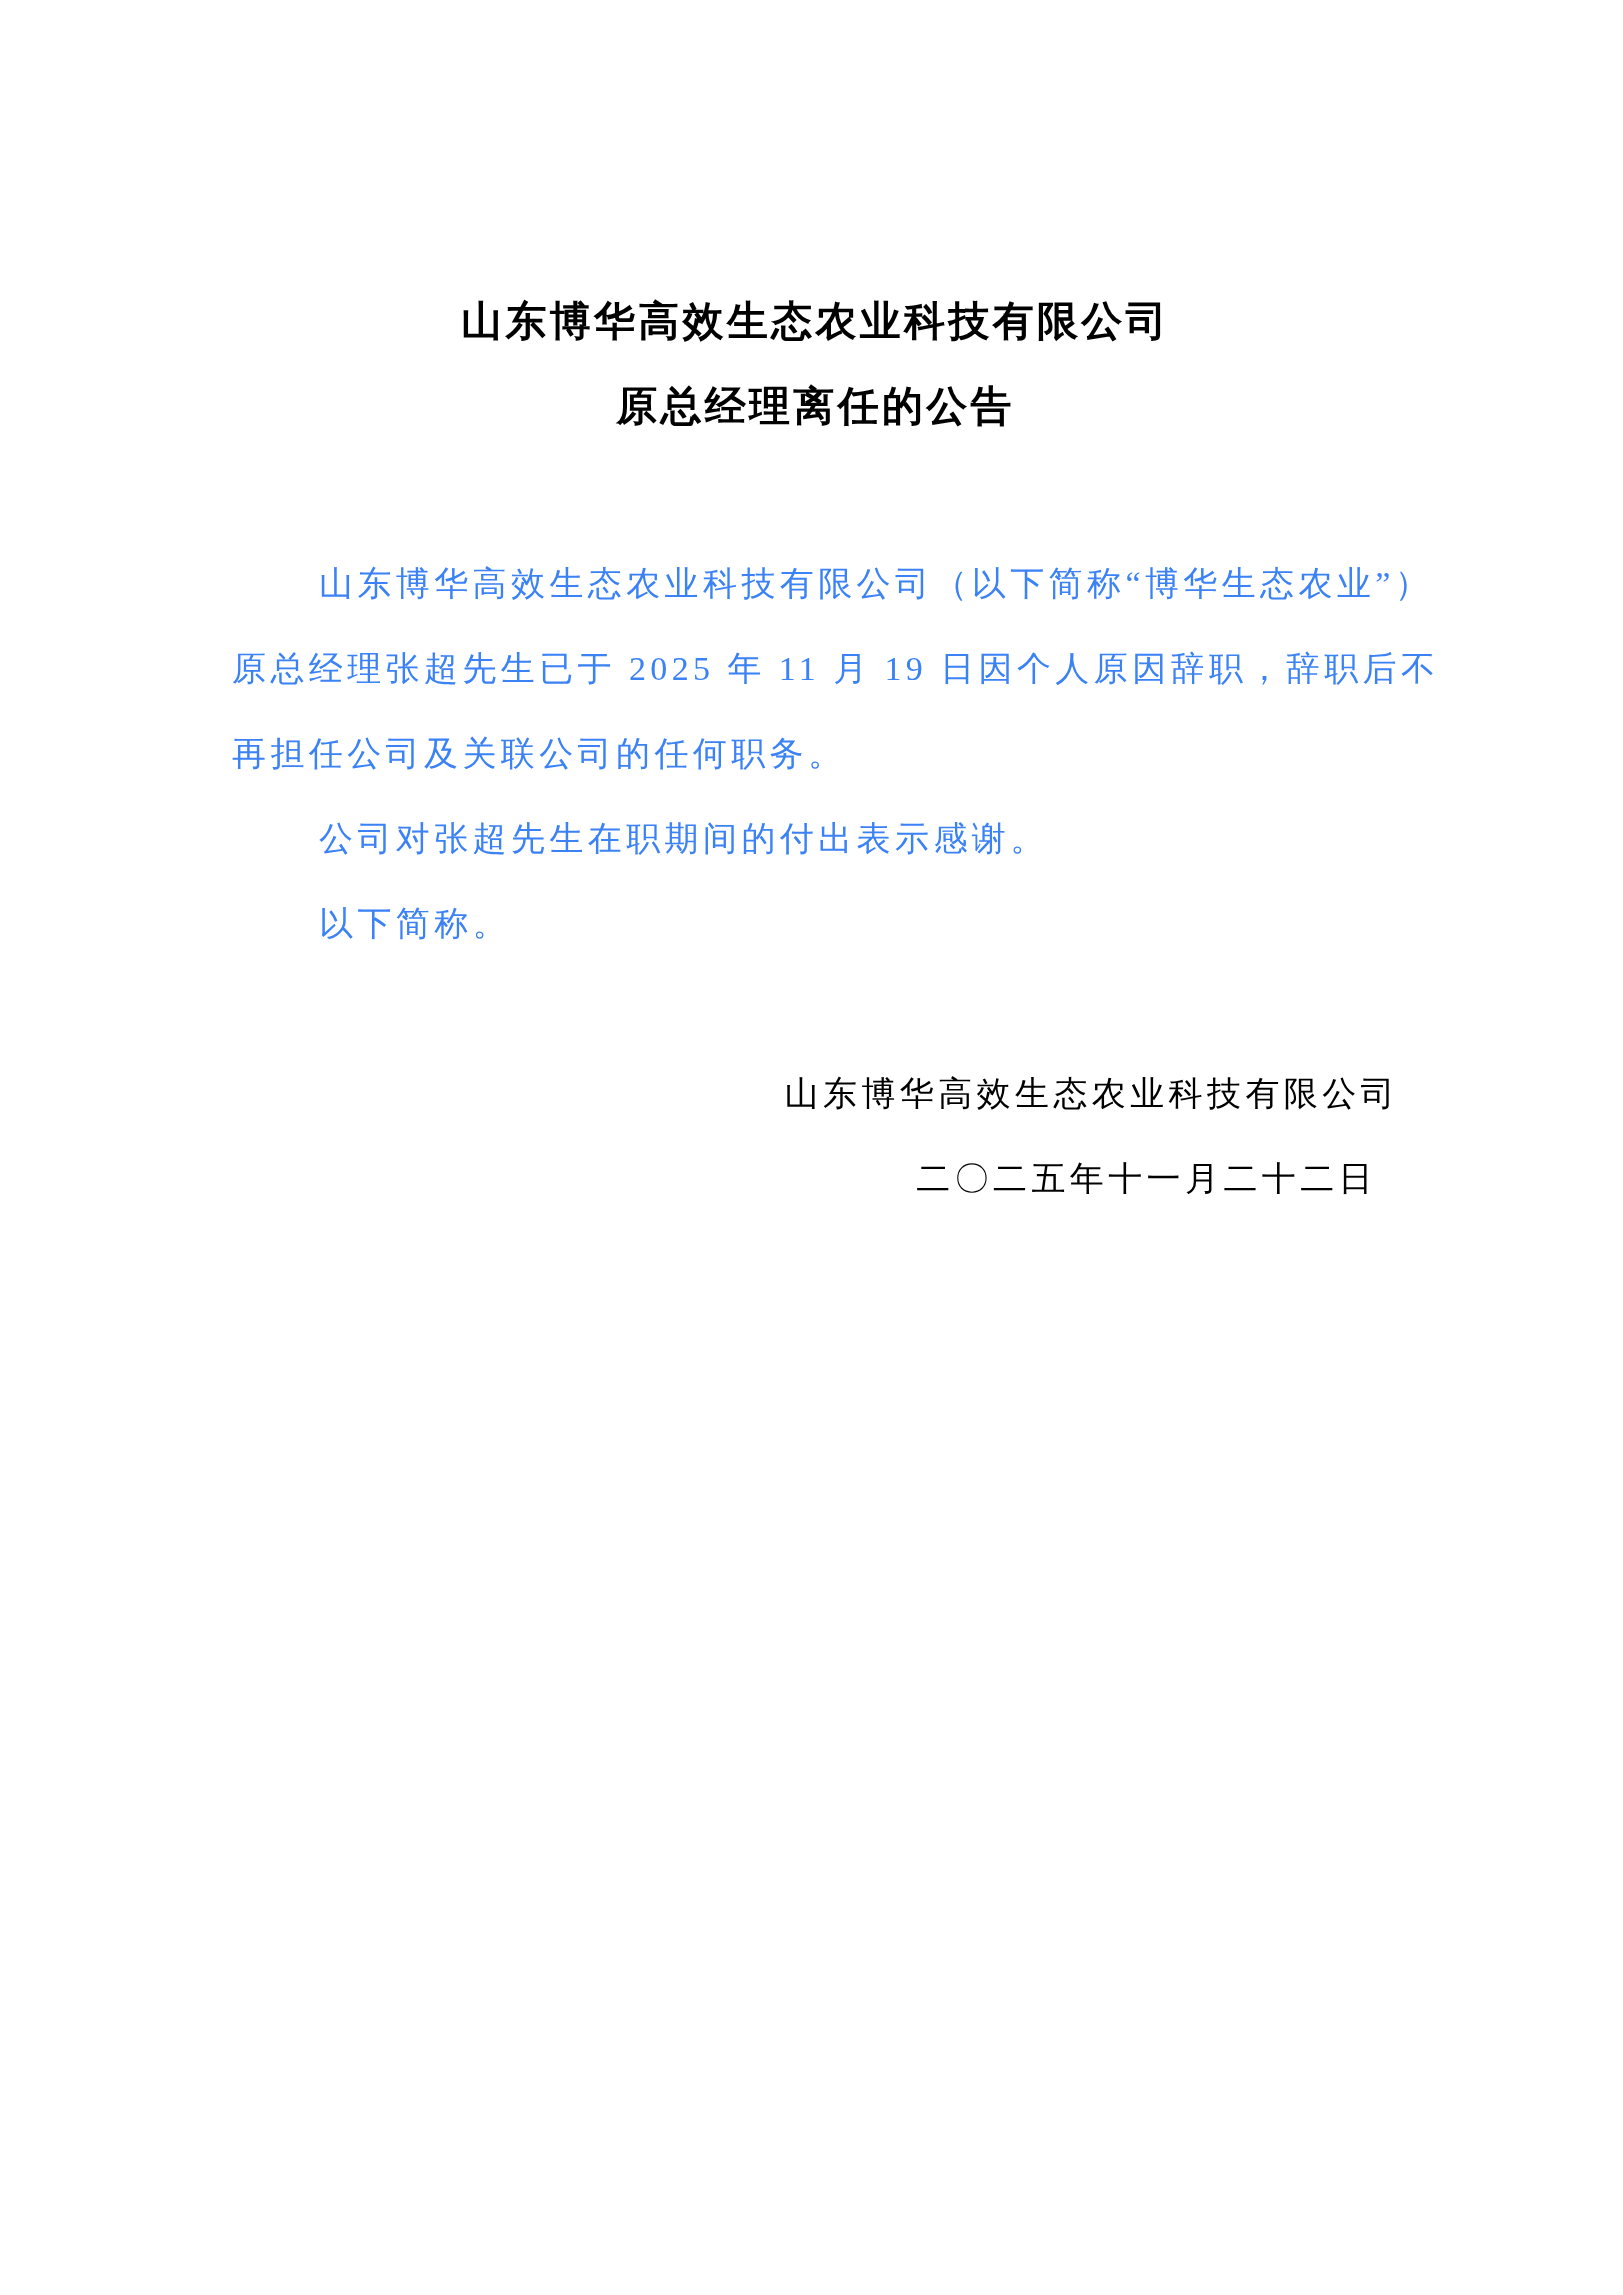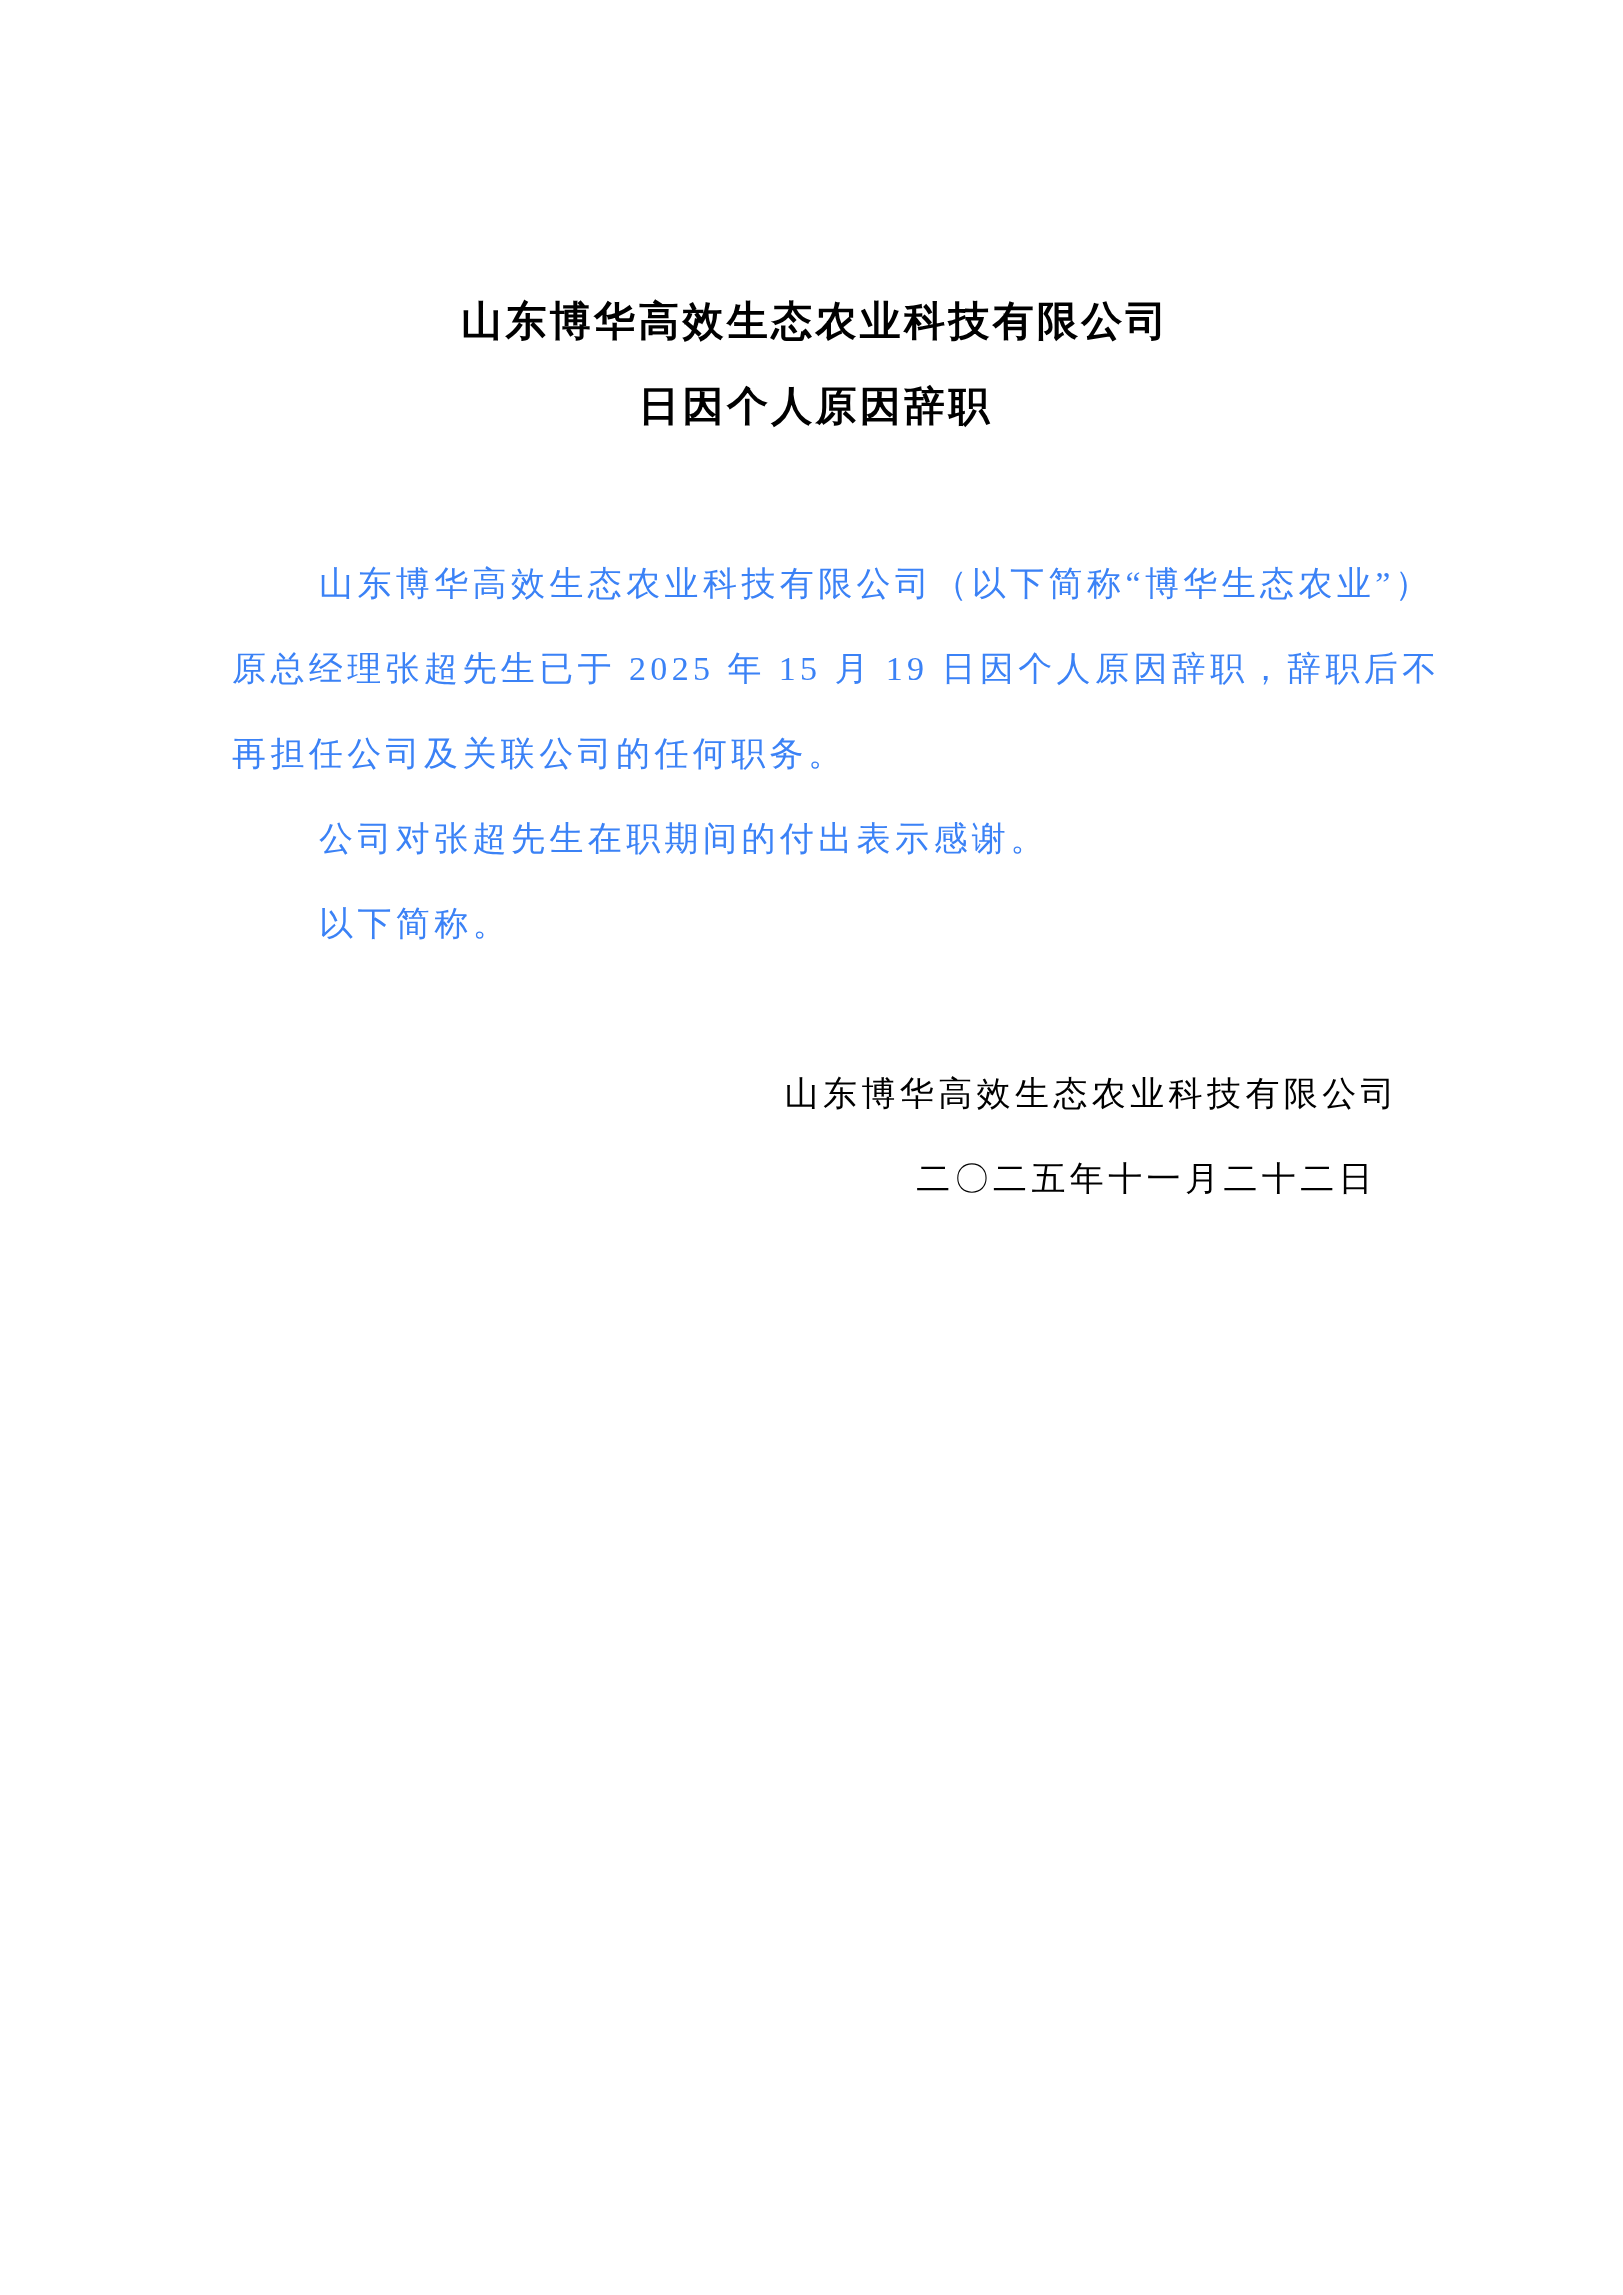--- a/index.html
+++ b/index.html
@@ -61,26 +61,26 @@
   }
 </style>
 </head>
 <body>
 
 <div class="page">
   <div class="content">
 
     <div class="title-block">
       <div class="title-line">山东博华高效生态农业科技有限公司</div>
-      <div class="title-line">日因个人原因辞职</div>
+      <div class="title-line">原总经理离任的公告</div>
     </div>
 
     <div class="body-block">
       <div class="body-line indent">山东博华高效生态农业科技有限公司（以下简称“博华生态农业”）</div>
-      <div class="body-line">原总经理张超先生已于 2025 年 15 月 19 日因个人原因辞职，辞职后不</div>
+      <div class="body-line">原总经理张超先生已于 2025 年 11 月 19 日因个人原因辞职，辞职后不</div>
       <div class="body-line">再担任公司及关联公司的任何职务。</div>
       <div class="body-line indent">公司对张超先生在职期间的付出表示感谢。</div>
       <div class="body-line indent">以下简称。</div>
     </div>
 
     <div class="signoff-block">
       <div class="signoff-company">山东博华高效生态农业科技有限公司</div>
       <div class="signoff-date">二〇二五年十一月二十二日</div>
     </div>
 

